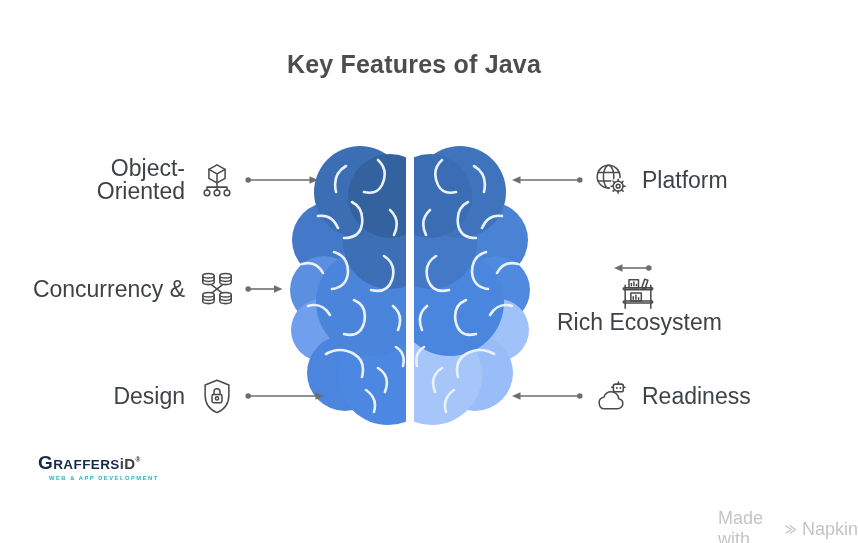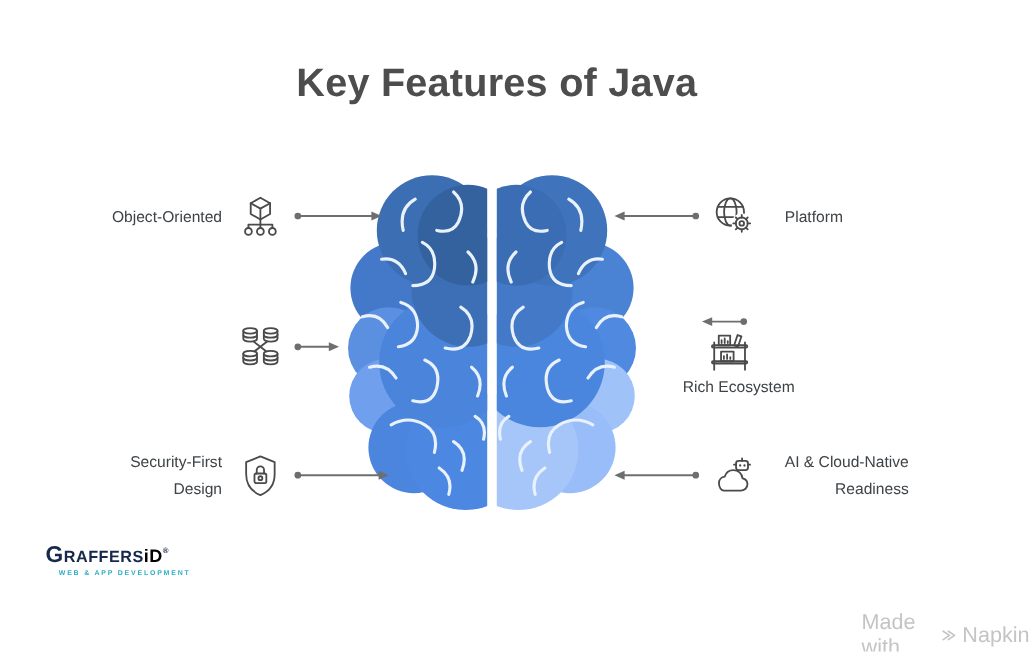--- a/index.html
+++ b/index.html
@@ -2,40 +2,40 @@
 <html><head>
 <meta charset="utf-8">
 <style>
   html,body { margin:0; padding:0; }
   body {
     width:858px; height:543px; position:relative; background:#ffffff;
     font-family:"Liberation Sans", sans-serif; overflow:hidden;
   }
   .title {
     position:absolute; left:0; top:50px; width:828px; text-align:center;
-    font-size:33px; font-weight:700; color:#4d4d4d; letter-spacing:.2px;
+    font-size:25px; font-weight:700; color:#4d4d4d; letter-spacing:.2px;
   }
   .row { position:absolute; display:flex; align-items:center; height:52px; }
-  .label { font-size:13px; line-height:23px; color:#3e4347; }
+  .label { font-size:23px; line-height:23px; color:#3e4347; }
   .label span { display:block; }
   .label span:empty { display:none; }
   .row.left  .label { width:155px; text-align:right; }
-  .row.right .label { margin-left:24px; max-width:230px; text-align:right; }
+  .row.right .label { margin-left:12px; max-width:230px; text-align:center; }
   .icon { flex:0 0 auto; display:flex; align-items:center; }
   .row.left  .icon { margin-left:13px; }
   .row.right .icon { margin-left:9px; }
   .row.left  .connector { margin-left:9px; display:flex; }
   .row.right .connector { display:flex; }
   .icon svg { width:38px; height:38px; stroke:#4a4a4b; stroke-width:1.6;
               fill:none; stroke-linecap:round; stroke-linejoin:round; }
   .brain { position:absolute; left:290px; top:140px; }
   .logo { position:absolute; left:38px; top:452px; }
   .logo-line1 { font-weight:800; color:#16294c; font-size:13.5px; letter-spacing:.4px; }
   .logo-g  { font-size:19px; }
-  .logo-id { color:#000000; font-size:15px; }
+  .logo-id { color:#404040; font-size:15px; }
   .logo-reg { font-size:6.5px; position:relative; top:-7px; color:#16294c; }
   .logo-tagline { font-size:5.8px; font-weight:600; color:#2caec7;
                   letter-spacing:1.5px; margin:1px 0 0 11px; }
   .attribution {
     position:absolute; left:718px; top:508px; display:flex; align-items:center;
     gap:5px; color:#c4c4c4; font-size:18px; text-decoration:none; cursor:pointer;
   }
 </style>
 </head>
 <body>
@@ -96,20 +96,21 @@
     <svg width="74" height="10" viewBox="0 0 74 10">
       <circle cx="3.2" cy="5" r="2.8" fill="#6E6E6E" stroke="none"></circle>
       <line x1="3.2" y1="5" x2="65" y2="5" stroke="#6E6E6E" stroke-width="1.6"></line>
       <polygon points="64.5,1.3 73,5 64.5,8.7" fill="#6E6E6E" stroke="none"></polygon>
     </svg>
   </div>
 </div>
 
 <div class="row left" style="left:30px; top:263px;">
   <div class="label">
+    <span>Concurrency &amp;</span>
   </div>
   <div class="icon">
     <svg viewBox="0 0 40 40">
       <defs>
         <g id="cyl">
           <path d="M-6 0 v7 a6 2.4 0 0 0 12 0 v-7" fill="#ffffff"></path>
           <ellipse cx="0" cy="0" rx="6" ry="2.4" fill="#ffffff"></ellipse>
           <path d="M-6 3.6 a6 2.4 0 0 0 12 0" fill="none"></path>
         </g>
       </defs>
@@ -124,21 +125,20 @@
     <svg width="38" height="10" viewBox="0 0 38 10">
       <circle cx="3.2" cy="5" r="2.8" fill="#6E6E6E" stroke="none"></circle>
       <line x1="3.2" y1="5" x2="29.5" y2="5" stroke="#6E6E6E" stroke-width="1.6"></line>
       <polygon points="29,1.3 37.5,5 29,8.7" fill="#6E6E6E" stroke="none"></polygon>
     </svg>
   </div>
 </div>
 
 <div class="row left" style="left:30px; top:370px;">
   <div class="label">
-    <span>Security-First</span>
     <span>Design</span>
   </div>
   <div class="icon">
     <svg viewBox="0 0 40 40">
       <path d="M20 3.5 L32.5 8.5 V19 C32.5 29 27.5 34.5 20 37.5 C12.5 34.5 7.5 29 7.5 19 V8.5 Z"></path>
       <path d="M16.8 18.5 V15.5 A3.2 3.2 0 0 1 23.2 15.5 V18.5"></path>
       <rect x="14.8" y="18.5" width="10.4" height="8.5" rx="1.4"></rect>
       <circle cx="20" cy="22.6" r="1.7"></circle>
     </svg>
   </div>
@@ -212,21 +212,20 @@
   <div class="icon">
     <svg viewBox="0 0 40 40">
       <rect x="22.5" y="7.5" width="10.5" height="8" rx="2.2"></rect>
       <path d="M27.8 7.5 V5.2 M22.5 10.8 h-1.8 M33 10.8 h1.8"></path>
       <circle cx="26.1" cy="11.5" r="1" fill="#4a4a4b" stroke="none"></circle>
       <circle cx="29.9" cy="11.5" r="1" fill="#4a4a4b" stroke="none"></circle>
       <path d="M12 33.5 H26.5 C30 33.5 32.5 31 32.5 28 C32.5 25.4 30.7 23.3 28.2 22.8 C27.8 18.6 24.3 15.5 20.2 15.5 C16.6 15.5 13.6 17.9 12.6 21.2 C9.5 21.6 7.5 24 7.5 26.9 C7.5 30.6 9.5 33.5 12 33.5 Z"></path>
     </svg>
   </div>
   <div class="label">
-    <span>AI &amp; Cloud-Native</span>
     <span>Readiness</span>
   </div>
 </div>
 
 <div class="logo">
   <div class="logo-line1"><span class="logo-g">G</span><span>RAFFERS</span><span class="logo-id">iD</span><span class="logo-reg">®</span></div>
   <div class="logo-tagline">WEB &amp; APP DEVELOPMENT</div>
 </div>
 
 <div class="attribution">

